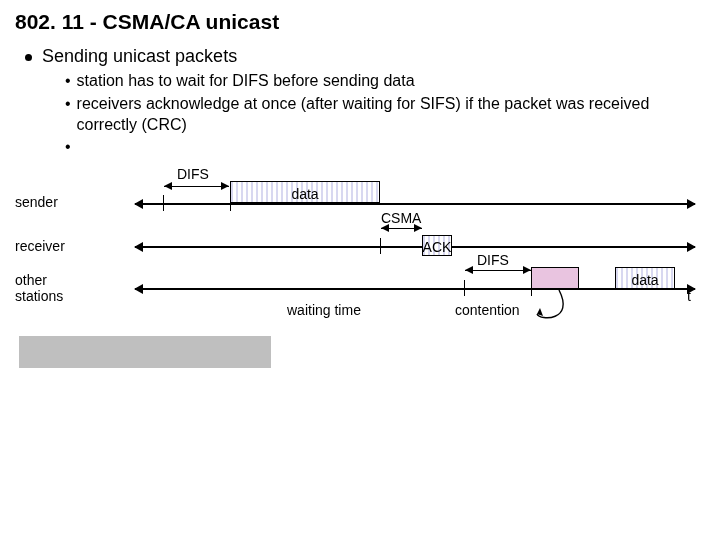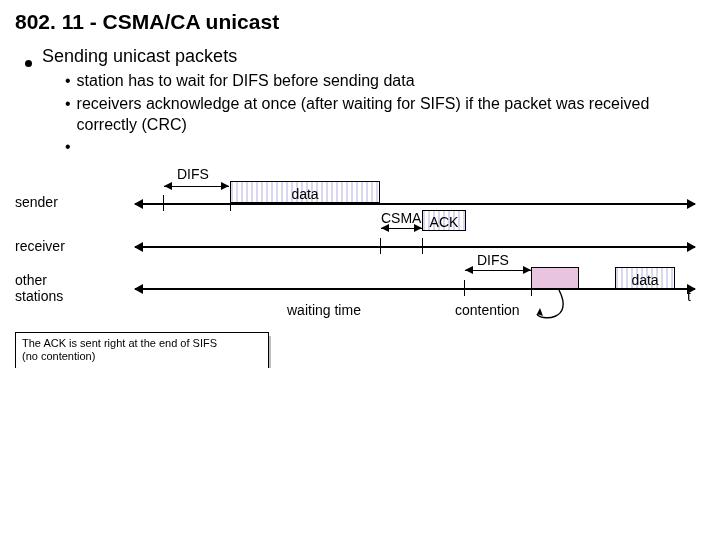--- a/index.html
+++ b/index.html
@@ -11,21 +11,21 @@
     background: #fff;
     width: 720px;
     box-sizing: border-box;
   }
   .title {
     font-size: 21px;
     margin: 0 0 12px 0;
   }
   .main-bullet {
     display: flex;
-    align-items: flex-end;
+    align-items: flex-start;
     margin-bottom: 4px;
   }
   .main-bullet .dot {
     width: 7px; height: 7px;
     background: #000;
     border-radius: 50%;
     margin: 8px 10px 0 10px;
     flex-shrink: 0;
   }
   .main-bullet .txt {
@@ -172,21 +172,21 @@
   <div class="box hatched" style="top:13px; left:215px; width:150px; height:22px">
     <span>data</span>
   </div>
 
   <div class="lane-label" style="top:70px">receiver</div>
   <div class="timeline" style="top:78px; left:120px; width:560px"></div>
   <div class="tick" style="top:70px; left:365px"></div>
   <div class="tick" style="top:70px; left:407px"></div>
   <div class="h-arrow" style="top:60px; left:366px; width:41px"></div>
   <div class="d-label" style="top:42px; left:366px">CSMA</div>
-  <div class="box hatched" style="top:42px; left:407px; width:44px; height:21px">
+  <div class="box hatched" style="top:67px; left:407px; width:30px; height:21px">
     <span>ACK</span>
   </div>
 
   <div class="lane-label" style="top:104px; white-space:pre">other
 stations</div>
   <div class="timeline" style="top:120px; left:120px; width:560px"></div>
   <div class="tick" style="top:112px; left:449px"></div>
   <div class="tick" style="top:112px; left:516px"></div>
   <div class="h-arrow" style="top:102px; left:450px; width:66px"></div>
   <div class="d-label" style="top:84px; left:462px">DIFS</div>
@@ -198,16 +198,14 @@
   <div class="d-label" style="top:134px; left:272px">waiting time</div>
   <div class="d-label" style="top:134px; left:440px">contention</div>
   <div class="d-label" style="top:120px; left:672px">t</div>
 
   <svg class="curve" style="left:520px; top:118px" width="100" height="40">
     <path d="M 24 4 C 40 35, 5 35, 2 28" stroke="#000" fill="none" stroke-width="1.4"></path>
     <polygon points="2,28 8,30 5,22" fill="#000"></polygon>
   </svg>
 
   <div class="note-box note-shadow" style="top:168px; left:4px; width:240px; height:30px"></div>
-  <div class="note-box note-front" style="top:164px; left:0; width:240px; white-space:pre-line">The ACK is sent right at the end of SIFS
-(no contention)</div>
 
 </div>
 
 </body></html>

